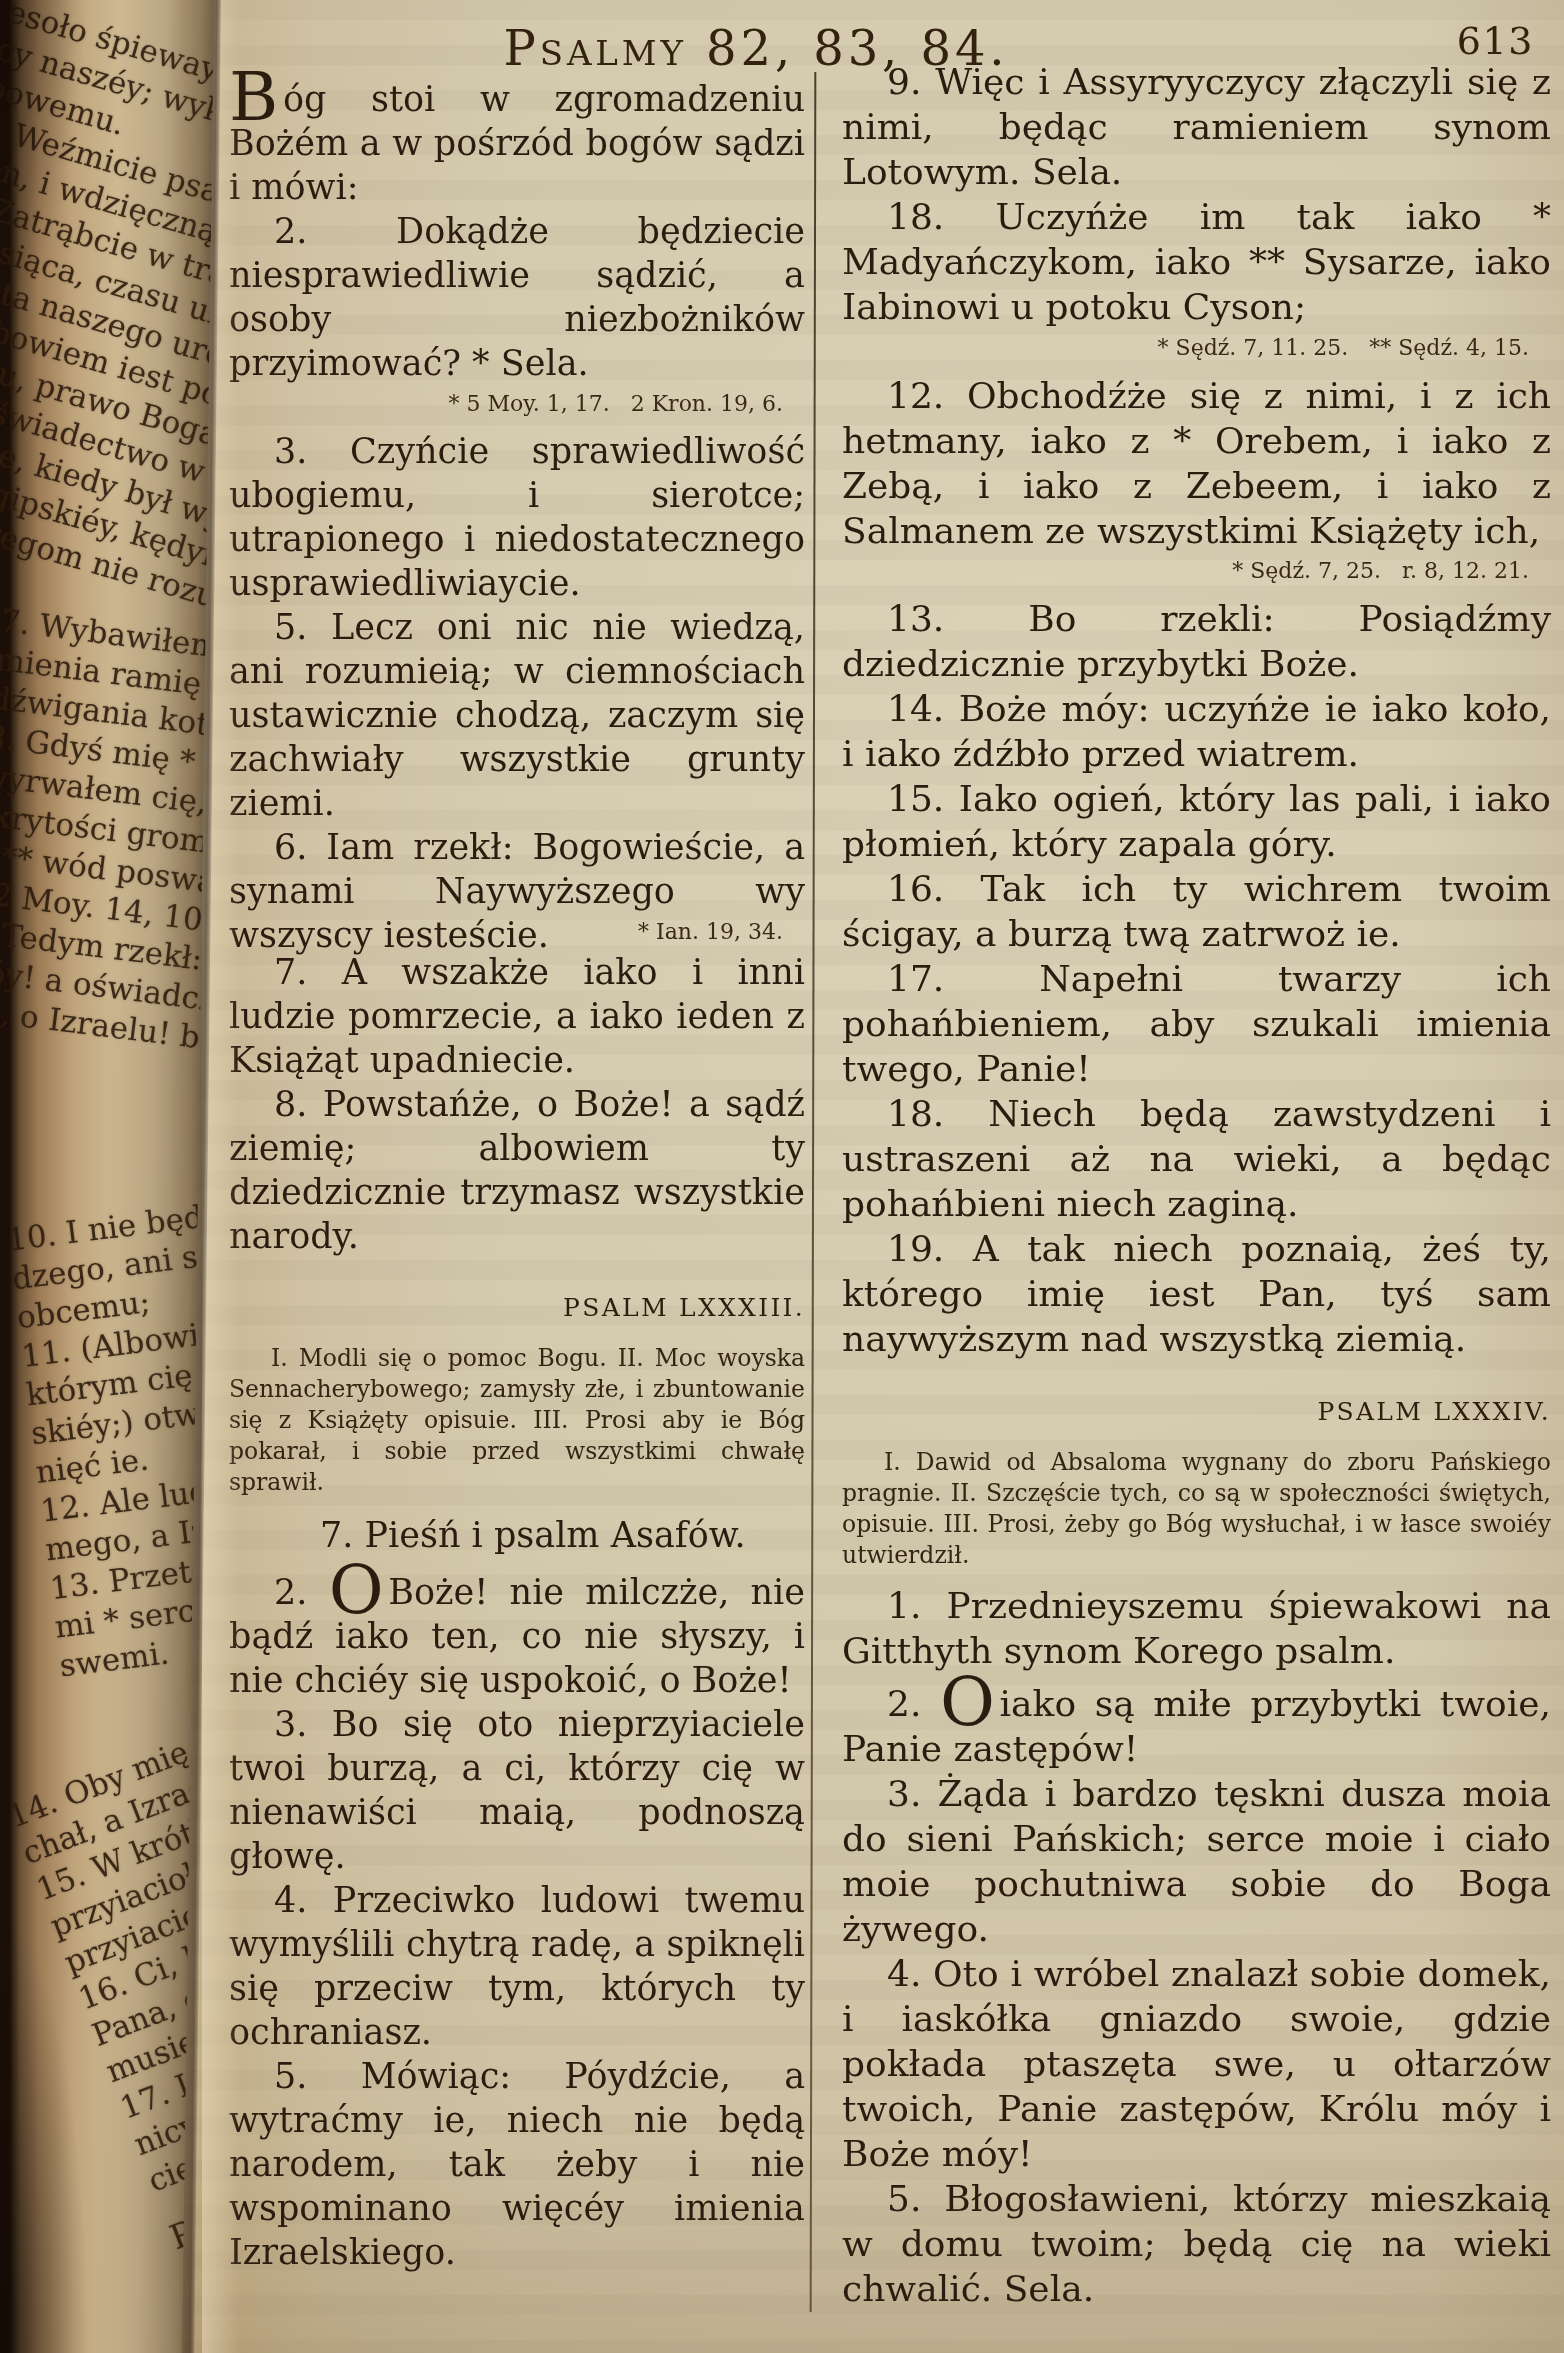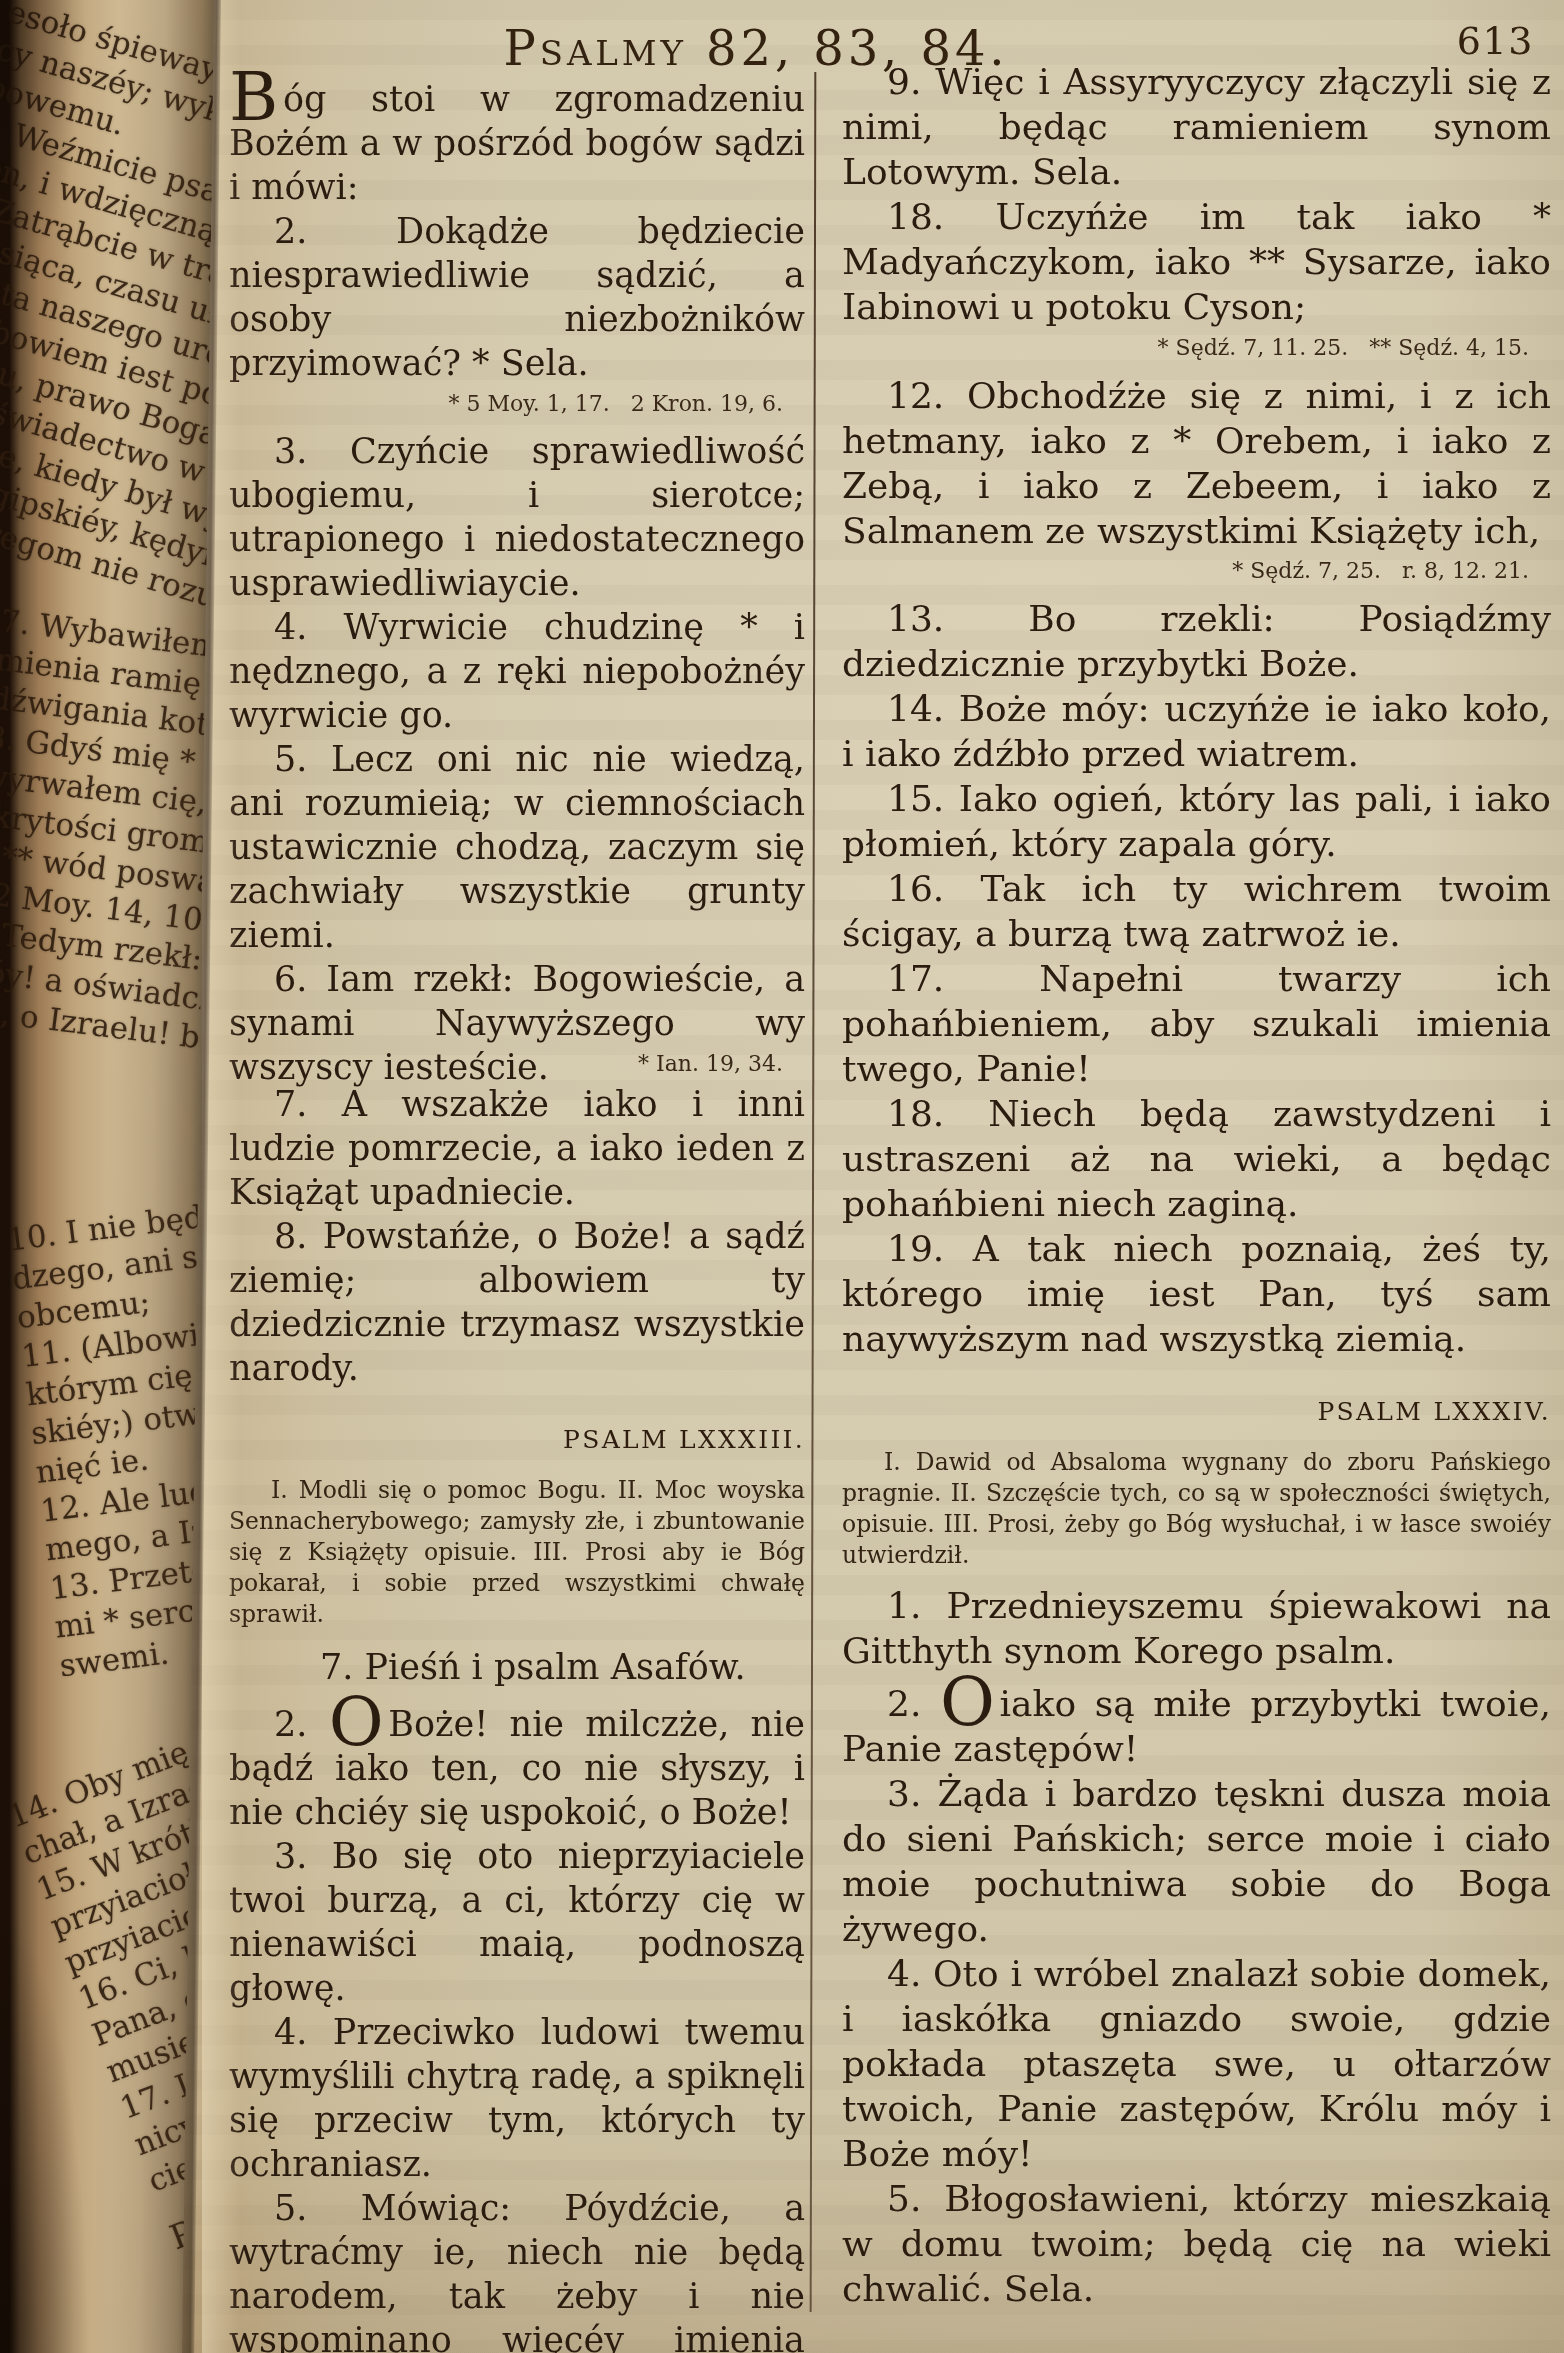--- a/index.html
+++ b/index.html
@@ -104,21 +104,20 @@
   <div class="running-head">Psalmy 82, 83, 84.</div>
   <div class="page-number">613</div>
 
   <div class="col-divider"></div>
 
   <section class="col col-left">
     <p class="verse opening"><span class="initial">B</span><span>óg stoi w zgromadzeniu Bożém a w pośrzód bogów sądzi i mówi:</span></p>
     <p class="verse">2. Dokądże będziecie niesprawiedliwie sądzić, a osoby niezbożników przyimować? * Sela.</p>
     <p class="fn">* 5 Moy. 1, 17. &nbsp; 2 Kron. 19, 6.</p>
     <p class="verse">3. Czyńcie sprawiedliwość ubogiemu, i sierotce; utrapionego i niedostatecznego usprawiedliwiaycie.</p>
-    <p class="verse">4. Wyrwicie chudzinę * i nędznego, a z ręki niepobożnéy wyrwicie go.</p>
     <p class="verse">5. Lecz oni nic nie wiedzą, ani rozumieią; w ciemnościach ustawicznie chodzą, zaczym się zachwiały wszystkie grunty ziemi.</p>
     <p class="verse">6. Iam rzekł: Bogowieście, a synami Naywyższego wy wszyscy iesteście.</p>
     <p class="fn fn-pull">* Ian. 19, 34.</p>
     <p class="verse">7. A wszakże iako i inni ludzie pomrzecie, a iako ieden z Książąt upadniecie.</p>
     <p class="verse">8. Powstańże, o Boże! a sądź ziemię; albowiem ty dziedzicznie trzymasz wszystkie narody.</p>
 
     <h2 class="psalm-heading">PSALM LXXXIII.</h2>
     <p class="psalm-intro">I. Modli się o pomoc Bogu. II. Moc woyska Sennacherybowego; zamysły złe, i zbuntowanie się z Książęty opisuie. III. Prosi aby ie Bóg pokarał, i sobie przed wszystkimi chwałę sprawił.</p>
     <p class="verse verse-title">7. Pieśń i psalm Asafów.</p>
     <p class="verse has-initial"><span>2.</span> <span class="initial">O</span><span>Boże! nie milczże, nie bądź iako ten, co nie słyszy, i nie chciéy się uspokoić, o Boże!</span></p>

